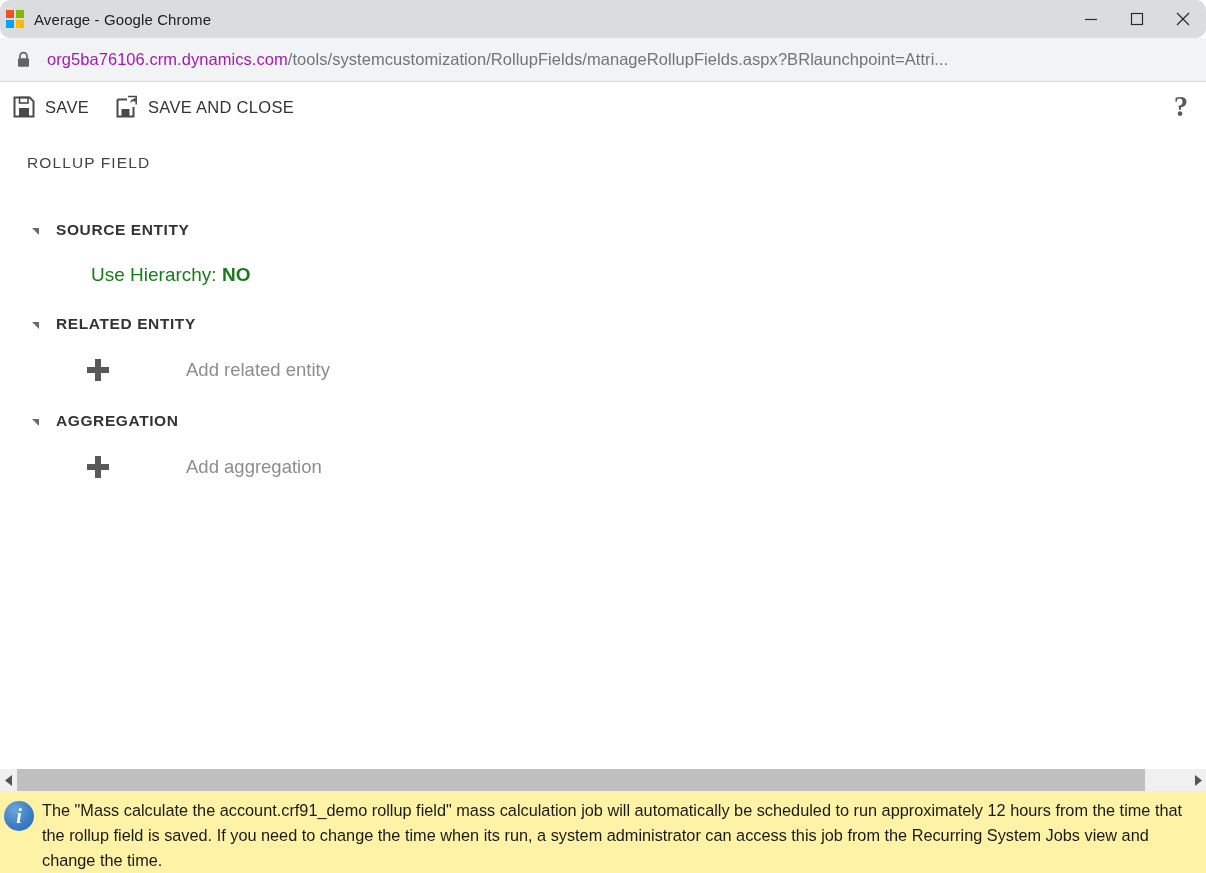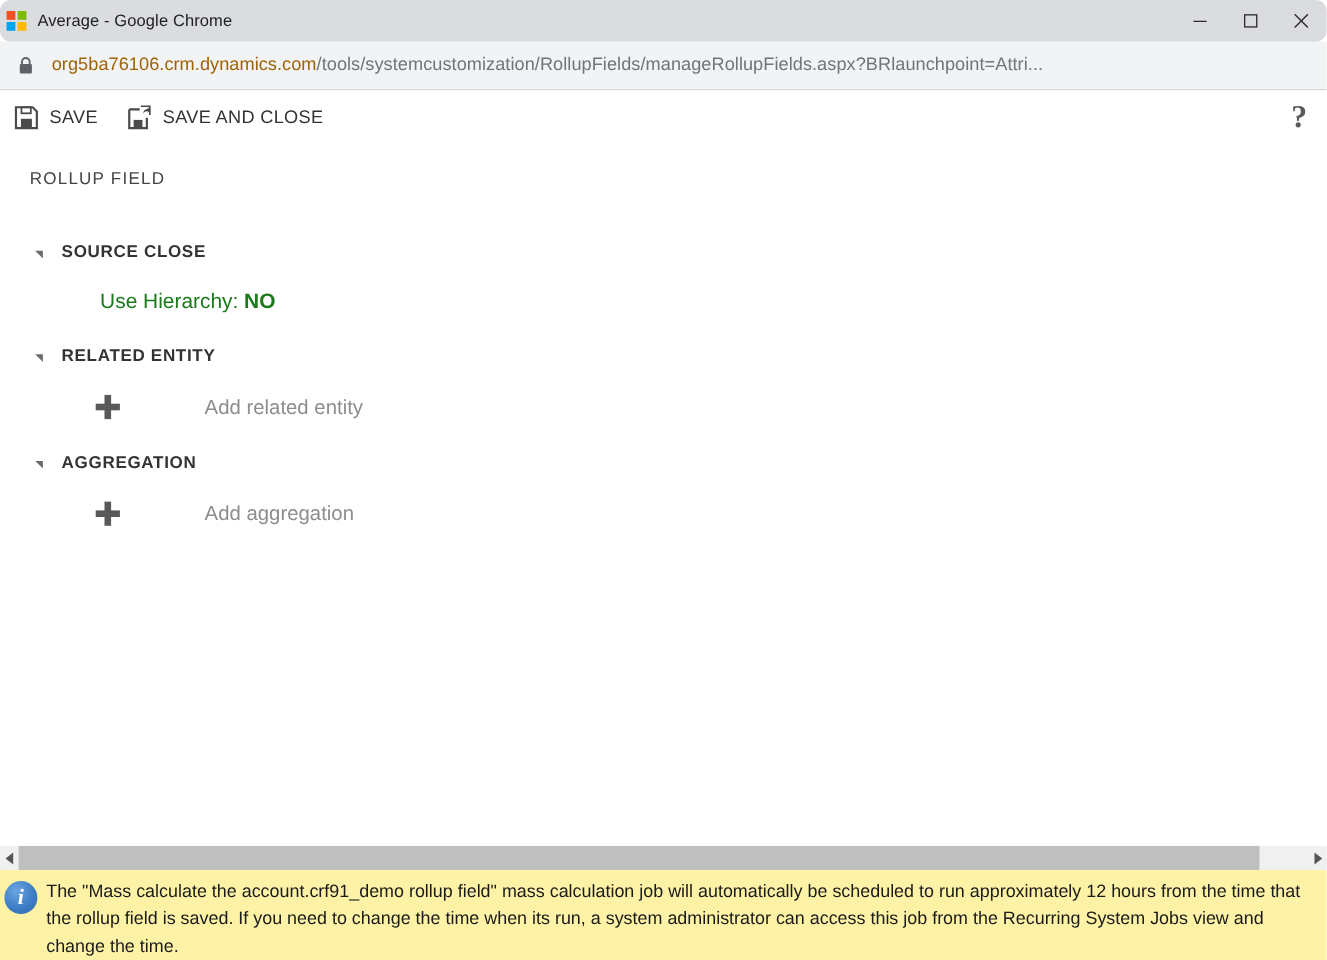--- a/index.html
+++ b/index.html
@@ -59,21 +59,21 @@
     display: flex; align-items: center;
   }
   .lock-icon { margin-left: 16px; margin-right: 16px; flex: none; display:block;}
   .url {
     font-size: 16.5px;
     color: #70757a;
     white-space: nowrap;
     overflow: hidden;
     letter-spacing: .05px;
   }
-  .url .host { color: #a16207; }
+  .url .host { color: #a21caf; }
 
   
   .app {
     position: absolute;
     top: 83px; left: 0;
     width: 1206px; height: 686px;
     background: #ffffff;
     overflow: hidden;
   }
 
@@ -315,21 +315,21 @@
   </div>
 
   <div class="page-head">
     <div class="eyebrow">ROLLUP FIELD</div>
   </div>
 
   <div class="sections">
 
     <div class="section-header">
       <span class="tri"></span>
-      <span class="section-title">SOURCE CLOSE</span>
+      <span class="section-title">SOURCE ENTITY</span>
     </div>
     <div class="kv second">
       <span>Use Hierarchy: </span><b>NO</b>
     </div>
 
     <div class="section-gap-1"></div>
 
     <div class="section-header">
       <span class="tri"></span>
       <span class="section-title">RELATED ENTITY</span>

